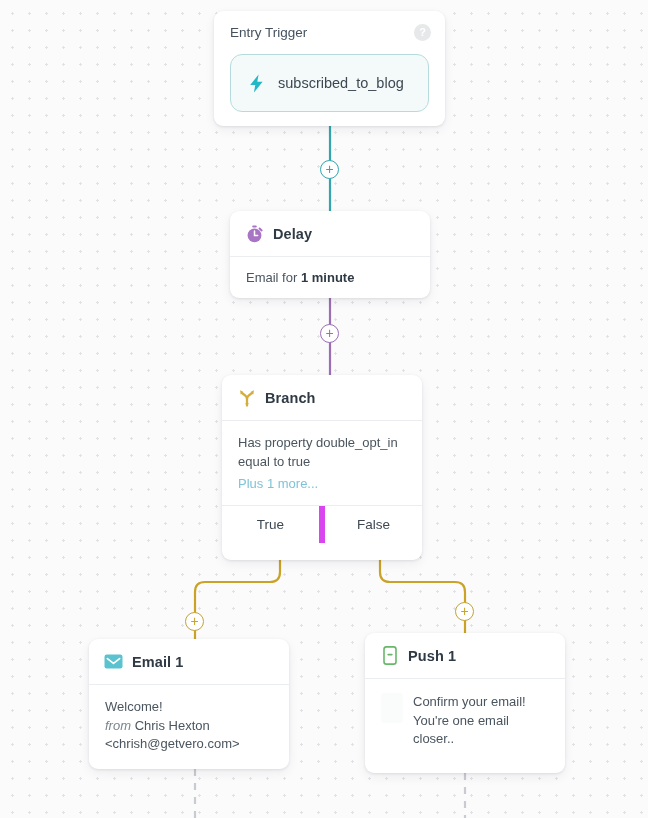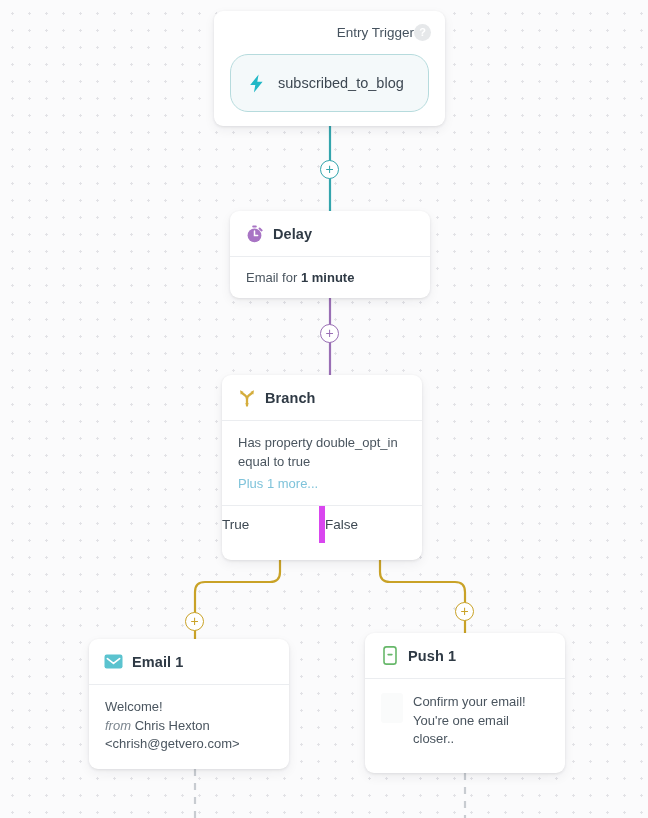--- a/index.html
+++ b/index.html
@@ -75,21 +75,21 @@
   #entry-trigger-card {
     left: 214px;
     top: 11px;
     width: 231px;
     height: 115px;
     padding: 0;
   }
   #entry-trigger-header {
     display: flex;
     align-items: center;
-    justify-content: flex-end;
+    justify-content: space-between;
     padding: 13px 14px 0 16px;
   }
   #entry-trigger-header .label {
     font-size: 13.5px;
     color: #45525e;
     font-weight: normal;
   }
   .help-icon {
     width: 17px;
     height: 17px;
@@ -104,21 +104,21 @@
     line-height: 1;
   }
   #trigger-chip {
     position: absolute;
     left: 16px;
     top: 43px;
     width: 199px;
     height: 58px;
     box-sizing: border-box;
     border: 1px solid #b6dbdd;
-    border-radius: 18px;
+    border-radius: 12px;
     background: #f4f9fa;
     display: flex;
     align-items: center;
     gap: 12px;
     padding: 0 16px;
   }
   #trigger-chip .chip-text {
     font-size: 14.5px;
     color: #3d4852;
   }
@@ -150,21 +150,21 @@
   }
   #branch-outputs {
     display: flex;
     border-top: 1px solid #ebedf0;
     height: 37px;
   }
   .branch-output {
     flex: 1;
     display: flex;
     align-items: center;
-    justify-content: flex-start;
+    justify-content: center;
     font-size: 13.5px;
     color: #3d4852;
   }
   #branch-output-false { border-left: 6px solid #d946ef; }
 
   
   #email-card {
     left: 89px;
     top: 639px;
     width: 200px;

